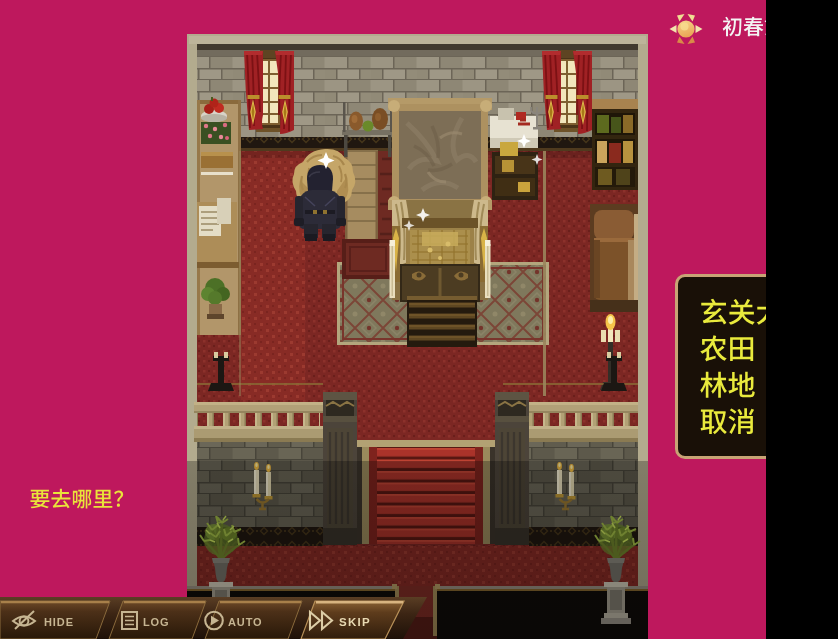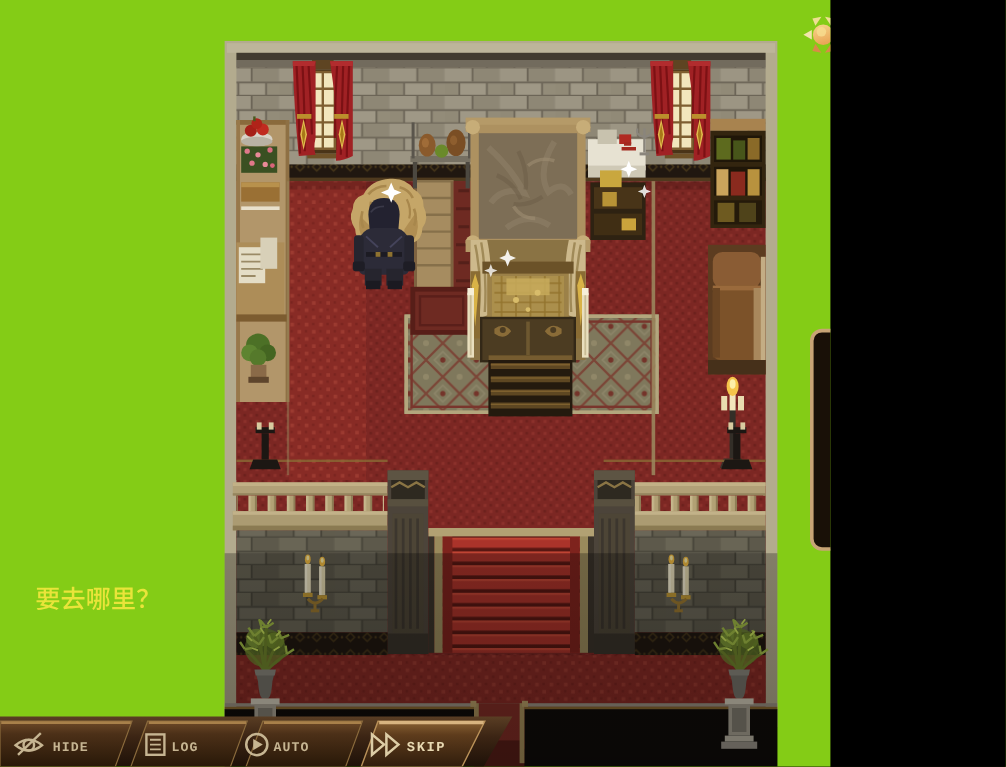--- a/index.html
+++ b/index.html
@@ -1,17 +1,17 @@
 <!DOCTYPE html>
 <html><head>
 <meta charset="utf-8">
 <style>
   html,body{margin:0;padding:0;background:#000;}
-  #stage{position:relative;width:692px;height:639px;background:#84cc16;overflow:hidden;
-    font-family:Liberation Mono, monospace;}
+  #stage{position:relative;width:766px;height:639px;background:#be185d;overflow:hidden;
+    font-family:Liberation Sans, sans-serif;}
   .abs{position:absolute;}
 </style>
 </head>
 <body>
 <div id="stage">
 
   <svg class="abs" style="left:187px;top:34px" width="461" height="605" viewBox="0 0 461 605">
     <defs>
       <pattern id="bricks" width="46" height="23" patternUnits="userSpaceOnUse">
         <rect width="46" height="23" fill="#958e7c"></rect>

